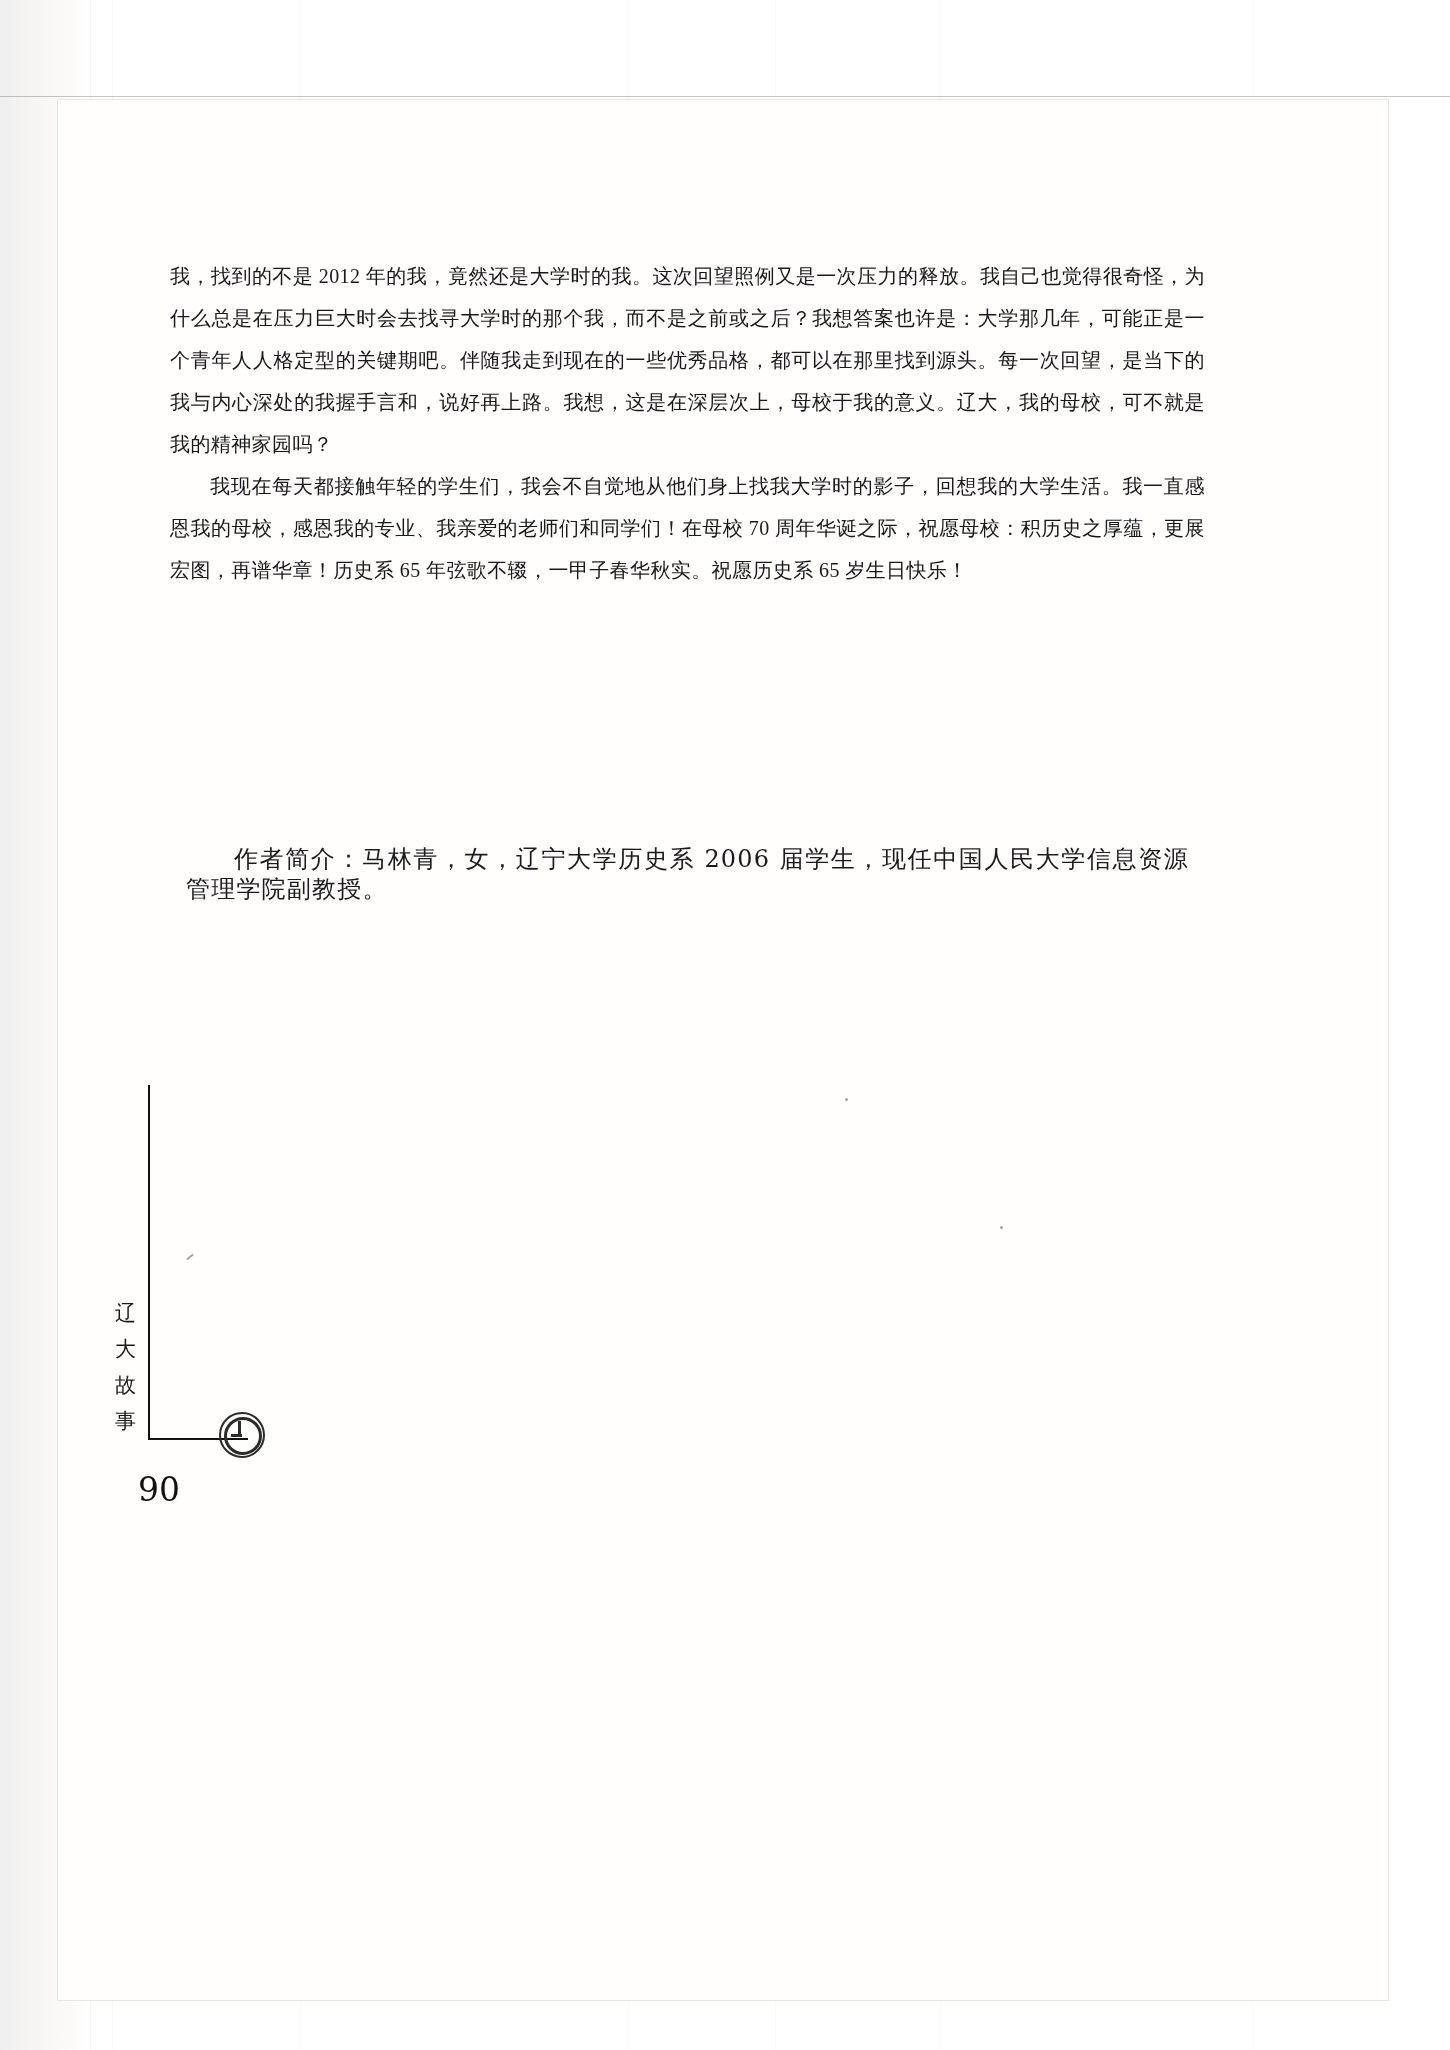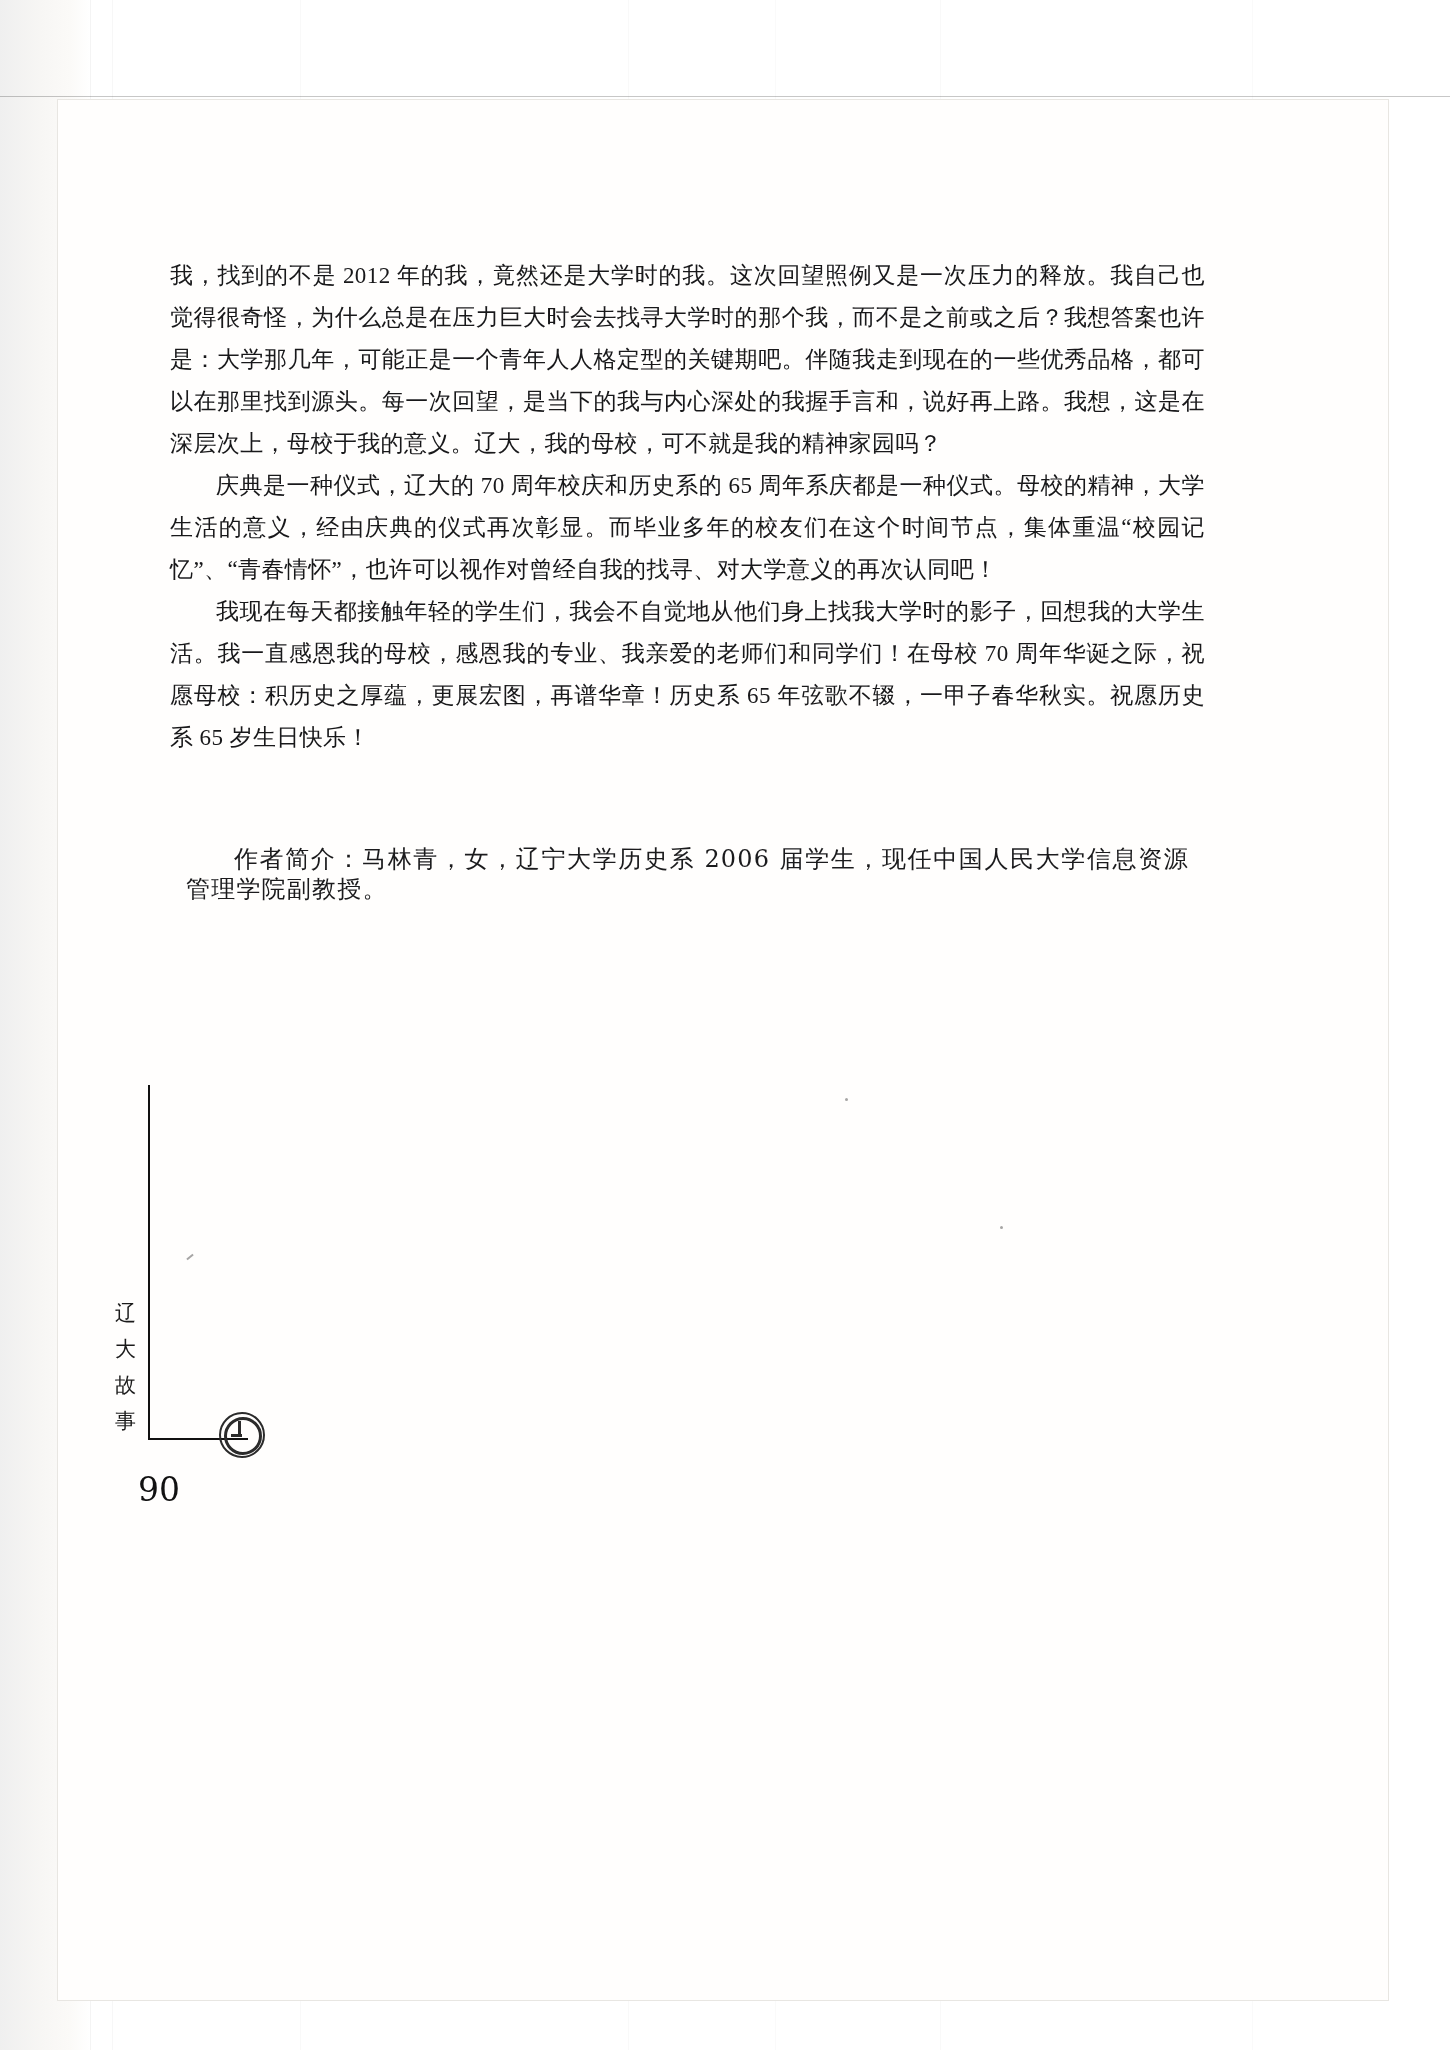--- a/index.html
+++ b/index.html
@@ -47,21 +47,21 @@
     background: rgba(0,0,0,0.22);
   }
   .text-col {
     position: absolute;
     left: 170px;
     top: 255px;
     width: 1035px;
   }
   p.body {
     margin: 0 0 0 0;
-    font-size: 23px;
+    font-size: 20px;
     line-height: 42px;
     color: #18181a;
     text-align: justify;
     text-justify: inter-ideograph;
     letter-spacing: 0.4px;
   }
   p.body.indent {
     text-indent: 2em;
   }
   .bio {
@@ -175,21 +175,20 @@
   <div class="streak" style="left:628px; background:rgba(0,0,0,0.025);"></div>
   <div class="streak" style="left:775px; background:rgba(0,0,0,0.02);"></div>
   <div class="streak" style="left:940px; background:rgba(0,0,0,0.025);"></div>
   <div class="streak" style="left:1252px; background:rgba(0,0,0,0.02);"></div>
 
   <div class="top-edge"></div>
   <div class="sheet"></div>
 
   <div class="text-col">
     <p class="body">我，找到的不是 2012 年的我，竟然还是大学时的我。这次回望照例又是一次压力的释放。我自己也觉得很奇怪，为什么总是在压力巨大时会去找寻大学时的那个我，而不是之前或之后？我想答案也许是：大学那几年，可能正是一个青年人人格定型的关键期吧。伴随我走到现在的一些优秀品格，都可以在那里找到源头。每一次回望，是当下的我与内心深处的我握手言和，说好再上路。我想，这是在深层次上，母校于我的意义。辽大，我的母校，可不就是我的精神家园吗？</p>
-    <p class="body indent">庆典是一种仪式，辽大的 70 周年校庆和历史系的 65 周年系庆都是一种仪式。母校的精神，大学生活的意义，经由庆典的仪式再次彰显。而毕业多年的校友们在这个时间节点，集体重温“校园记忆”、“青春情怀”，也许可以视作对曾经自我的找寻、对大学意义的再次认同吧！</p>
     <p class="body indent">我现在每天都接触年轻的学生们，我会不自觉地从他们身上找我大学时的影子，回想我的大学生活。我一直感恩我的母校，感恩我的专业、我亲爱的老师们和同学们！在母校 70 周年华诞之际，祝愿母校：积历史之厚蕴，更展宏图，再谱华章！历史系 65 年弦歌不辍，一甲子春华秋实。祝愿历史系 65 岁生日快乐！</p>
   </div>
 
   <div class="bio">
     <p class="bio-text">作者简介：马林青，女，辽宁大学历史系 2006 届学生，现任中国人民大学信息资源管理学院副教授。</p>
   </div>
 
   <div class="rule-v"></div>
   <div class="rule-h"></div>
 

